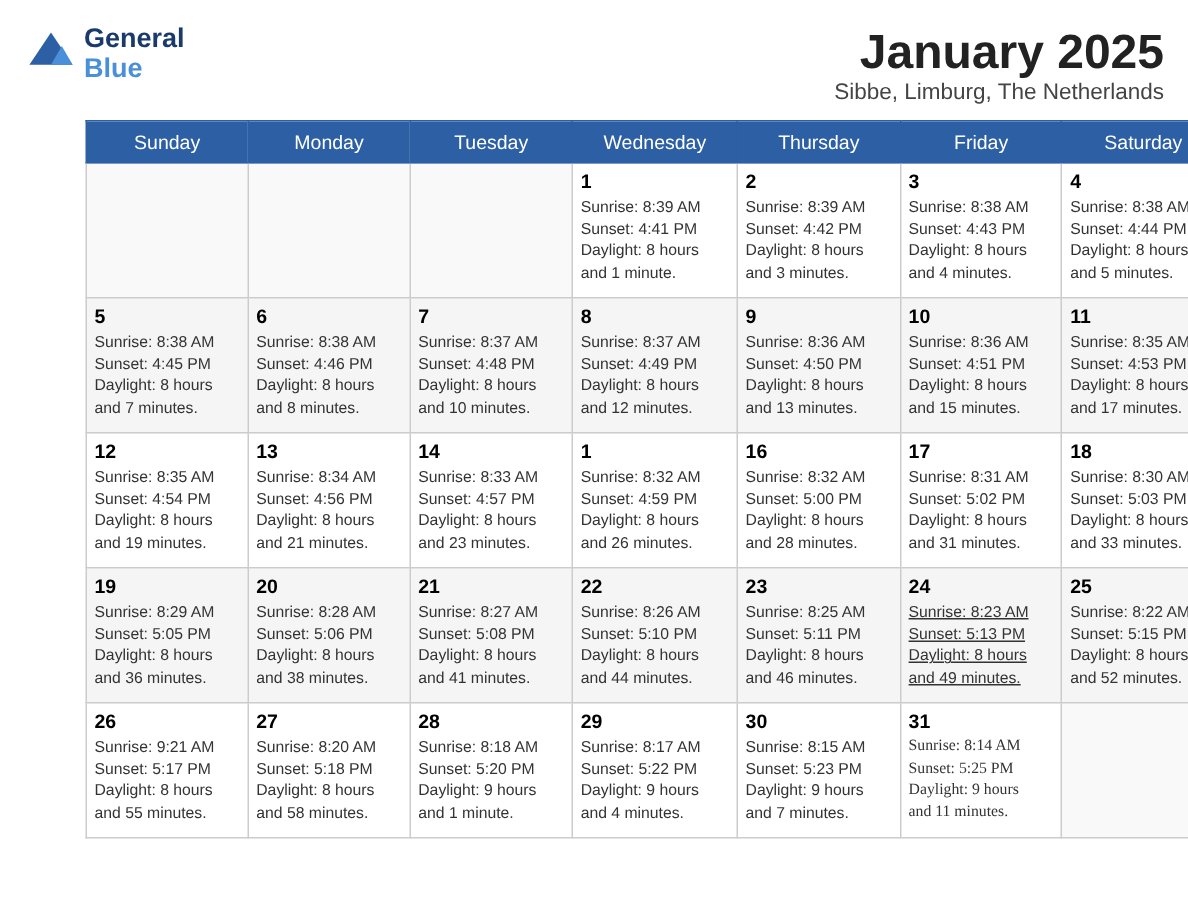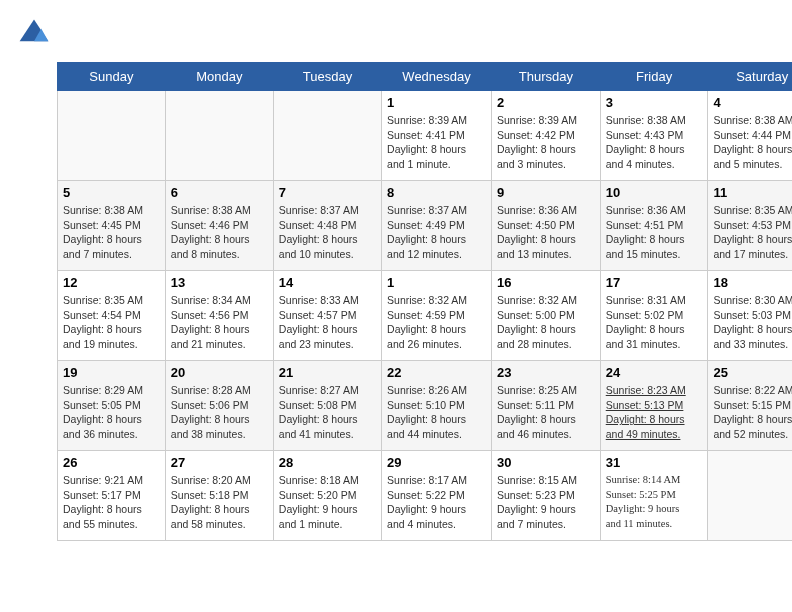--- a/index.html
+++ b/index.html
@@ -84,20 +84,28 @@
   </style>
 </head>
 <body>
 
 <div class="header">
   <div class="logo">
     <svg class="logo-icon" viewBox="0 0 40 40">
       <polygon points="20,4 36,28 4,28" fill="#2c5fa3"></polygon>
       <polygon points="28,14 36,28 20,28" fill="#4a90d9"></polygon>
     </svg>
+    <div class="logo-text">
+      <div>General</div>
+      <div style="color:#4a90d9;">Blue</div>
+    </div>
+  </div>
+  <div class="title-block">
+    <div class="month-title">January 2025</div>
+    <div class="location">Sibbe, Limburg, The Netherlands</div>
   </div>
 </div>
 
 <table class="calendar">
   <thead>
     <tr>
     <th>Sunday</th>
         <th>Monday</th>
         <th>Tuesday</th>
         <th>Wednesday</th>

